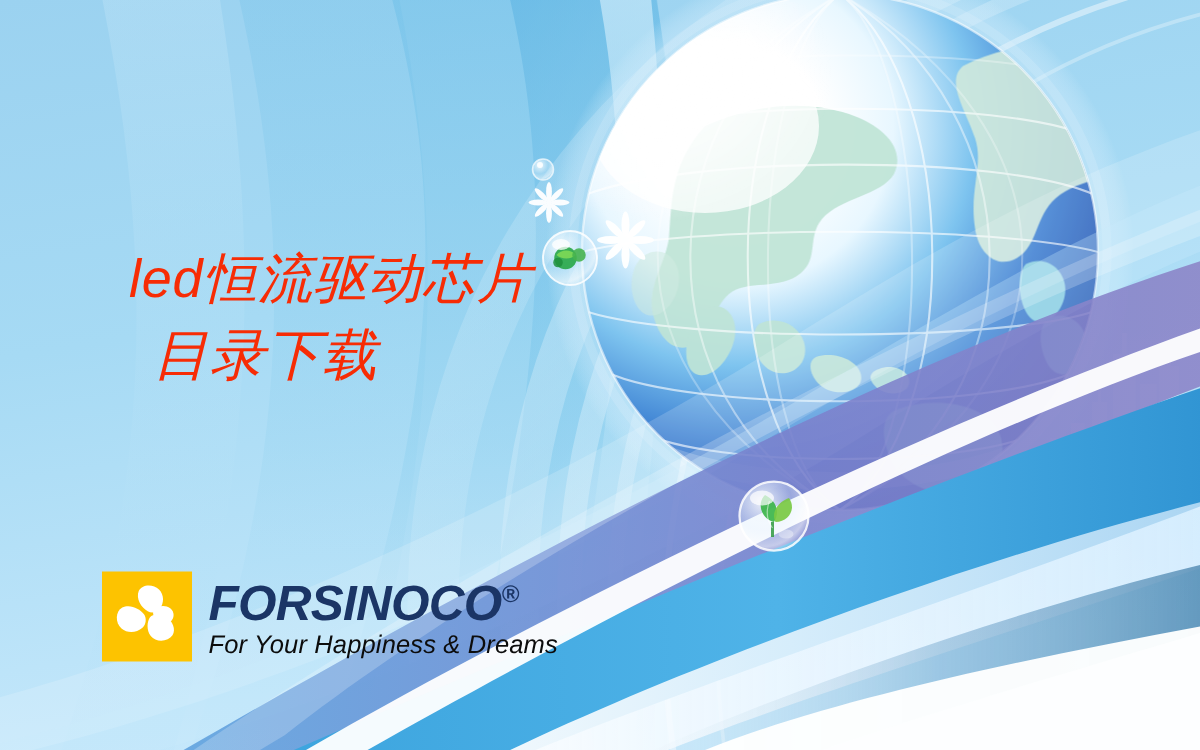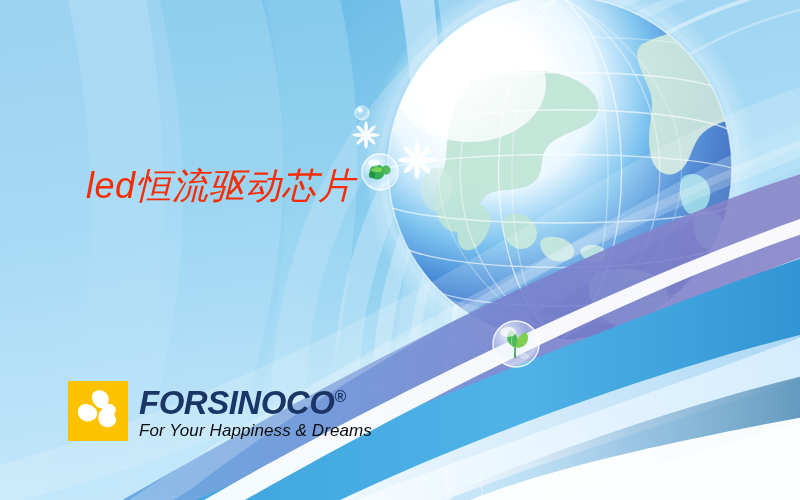--- a/index.html
+++ b/index.html
@@ -383,20 +383,21 @@
           </g>
           <ellipse cx="508" cy="332" rx="8" ry="5" fill="#ffffff" opacity="0.7"></ellipse>
           <ellipse cx="524" cy="356" rx="5" ry="3" fill="#ffffff" opacity="0.35"></ellipse>
         </g>
       </g>
     </g>
   </svg>
 
   <div id="title-block">
     <div class="title-line">led恒流驱动芯片</div>
+    <div class="title-line second">目录下载</div>
   </div>
 
   <div id="logo">
     <div id="logo-mark">
       <svg width="60" height="60" viewBox="0 0 60 60" xmlns="http://www.w3.org/2000/svg">
         <g fill="#ffffff">
           <path d="M30.5,26.5 C26,24 22.5,18 24.5,13 C26.5,8.5 34,8 38,12
                    C41.5,15.5 41.5,21 38.5,25 C36.5,27.5 33,28 30.5,26.5 Z"></path>
           <path d="M28,28.5 C25,24.5 18.5,21.5 13.5,24 C9,26.5 8.5,34 13,38
                    C17,41.5 23,41 27,37.5 C29.5,35.2 29.8,31 28,28.5 Z"></path>

